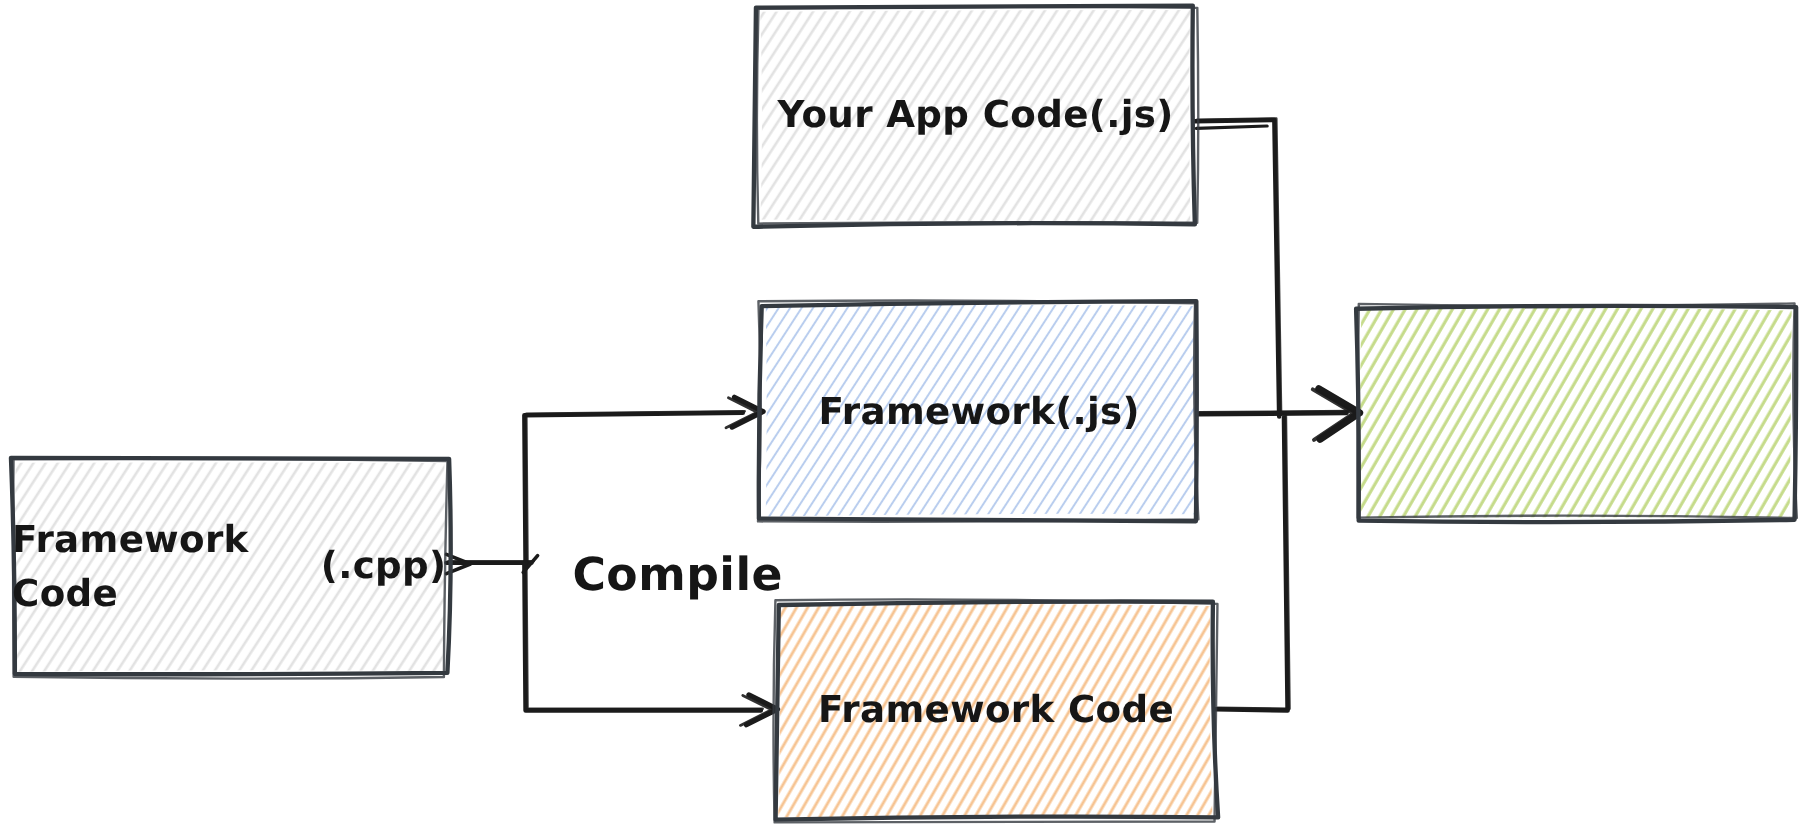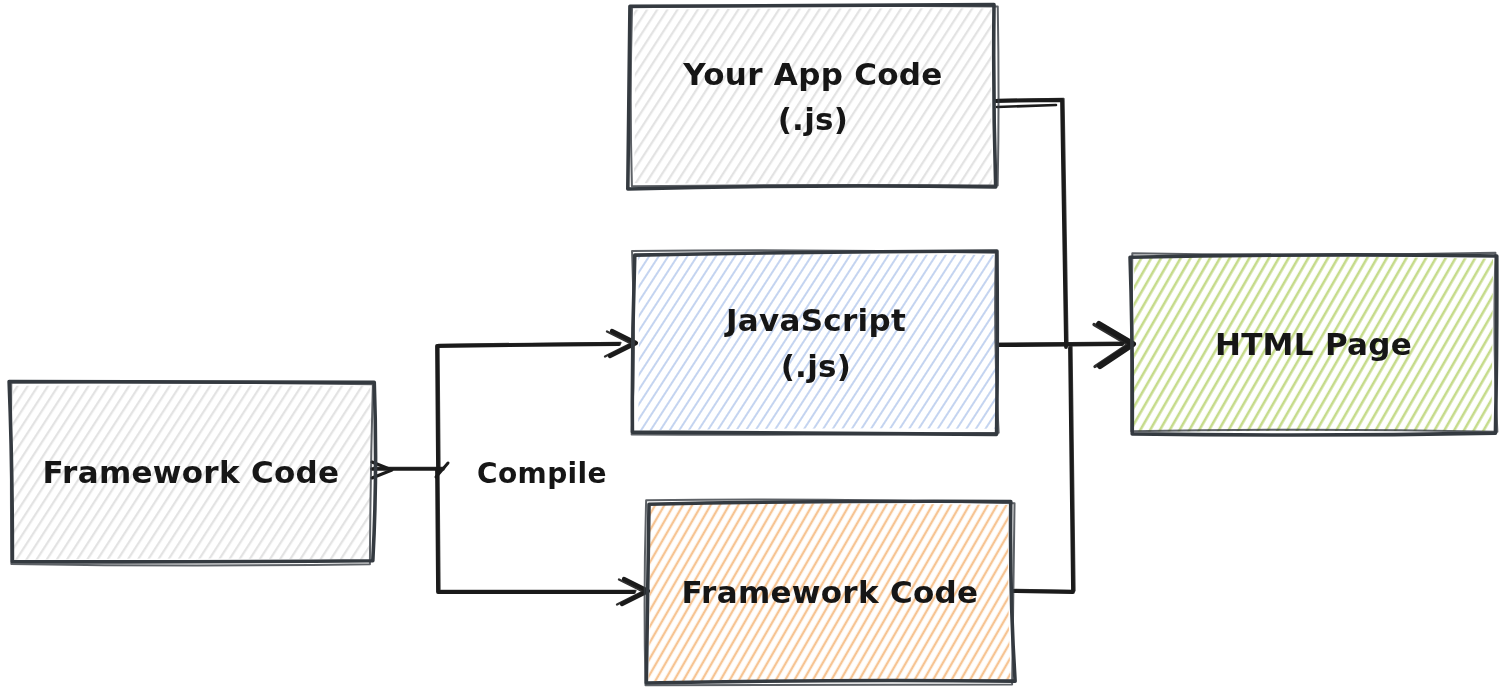--- a/index.html
+++ b/index.html
@@ -8,41 +8,41 @@
     width: 1508px;
     height: 700px;
     background: #ffffff;
     font-family: "DejaVu Sans", sans-serif;
     overflow: hidden;
   }
   .canvas svg { position: absolute; left: 0; top: 0; }
   .node-label {
     position: absolute;
     display: flex;
-    flex-direction: column;
+    flex-direction: row;
     align-items: center;
     justify-content: center;
     color: #161616;
     font-size: 31px;
     font-weight: 600;
     line-height: 45px;
     letter-spacing: 0.3px;
     pointer-events: none;
   }
   #lbl-cpp   { left: 10px;   top: 383px; width: 362px; height: 179px; }
   #lbl-app   { left: 630px;  top: 6px;   width: 366px; height: 181px; }
   #lbl-glue  { left: 634px;  top: 253px; width: 364px; height: 180px; line-height: 46px; }
   #lbl-wasm  { left: 647px;  top: 502px; width: 366px; height: 181px; }
   #lbl-html  { left: 1132px; top: 255px; width: 363px; height: 178px; }
   #lbl-compile {
     position: absolute;
     left: 477px;
     top: 457px;
     color: #161616;
-    font-size: 28px;
+    font-size: 38px;
     font-weight: 600;
     letter-spacing: 0.4px;
   }
 </style>
 </head>
 <body>
 
 <div class="canvas">
 
   <svg width="1508" height="700" viewBox="0 0 1508 700">
@@ -99,35 +99,33 @@
         <path d="M632.024670781893,251.07728395061727 Q815.0553806584362,249.03422633744853 995.832366255144,252.85288065843622 Q993.4778868312757,338.84413991769543 998.6573456790123,432.7865020576132 Q813.2440967078189,435.56220164609056 631.6699794238683,434.49296296296296 Q635.8971378600822,345.25795884773663 632.024670781893,251.07728395061727 Z" fill="none" stroke="#343a40" stroke-width="2" stroke-linecap="round" stroke-linejoin="round" opacity="0.8"></path>
         <path d="M649.023425925926,504.1834070644719 Q830.9730384087791,500.43718912894377 1010.7679766803841,501.4499742798354 Q1009.5830373799726,595.1376201989026 1015.1096467764061,681.1235373799726 Q829.7924190672154,679.2566932441702 646.3200411522633,683.0016272290809 Q647.6456622085049,591.651150377229 649.023425925926,504.1834070644719 Z" fill="none" stroke="#343a40" stroke-width="3.6" stroke-linecap="round" stroke-linejoin="round"></path>
         <path d="M646.1729423868313,500.1514814814815 Q830.0120102880659,497.88641152263375 1014.5436008230453,503.24559670781895 Q1013.6522942386831,590.7074362139917 1012.1093209876543,684.6088477366255 Q830.5029485596708,684.1432757201645 645.5071399176954,685.3227160493827 Q643.3545082304528,593.7997736625515 646.1729423868313,500.1514814814815 Z" fill="none" stroke="#343a40" stroke-width="2" stroke-linecap="round" stroke-linejoin="round" opacity="0.8"></path>
         <path d="M1130.0673868312758,257.2637877229081 Q1312.9093871742114,253.27705641289438 1496.7884807956104,255.95875 Q1497.188645404664,340.3578578532236 1495.432620027435,433.0977451989026 Q1316.8228419067216,436.55952349108367 1132.2269650205762,433.9005264060357 Q1132.8811467764062,342.1131164266118 1130.0673868312758,257.2637877229081 Z" fill="none" stroke="#343a40" stroke-width="3.6" stroke-linecap="round" stroke-linejoin="round"></path>
         <path d="M1132.3212139917696,253.22567901234567 Q1312.0686399176957,256.49859670781893 1495.4548353909465,252.83831275720163 Q1492.6667016460906,339.77073251028804 1497.3612962962964,431.6311934156379 Q1311.5018004115227,427.9243497942387 1131.3443004115227,431.3524691358025 Q1130.971878600823,341.9415884773662 1132.3212139917696,253.22567901234567 Z" fill="none" stroke="#343a40" stroke-width="2" stroke-linecap="round" stroke-linejoin="round" opacity="0.8"></path>
       </g>
   </svg>
 
   <div class="node-label" id="lbl-cpp">
     <span>Framework Code</span>
+    <span>(.cpp)</span>
   </div>
 
   <div class="node-label" id="lbl-app">
     <span>Your App Code</span>
     <span>(.js)</span>
   </div>
 
   <div class="node-label" id="lbl-glue">
-    <span>JavaScript</span>
+    <span>Framework</span>
     <span>(.js)</span>
   </div>
 
   <div class="node-label" id="lbl-wasm">
     <span>Framework Code</span>
   </div>
 
-  <div class="node-label" id="lbl-html">
-    <span>HTML Page</span>
-  </div>
 
   <div id="lbl-compile">Compile</div>
 
 </div>
 
 </body></html>

